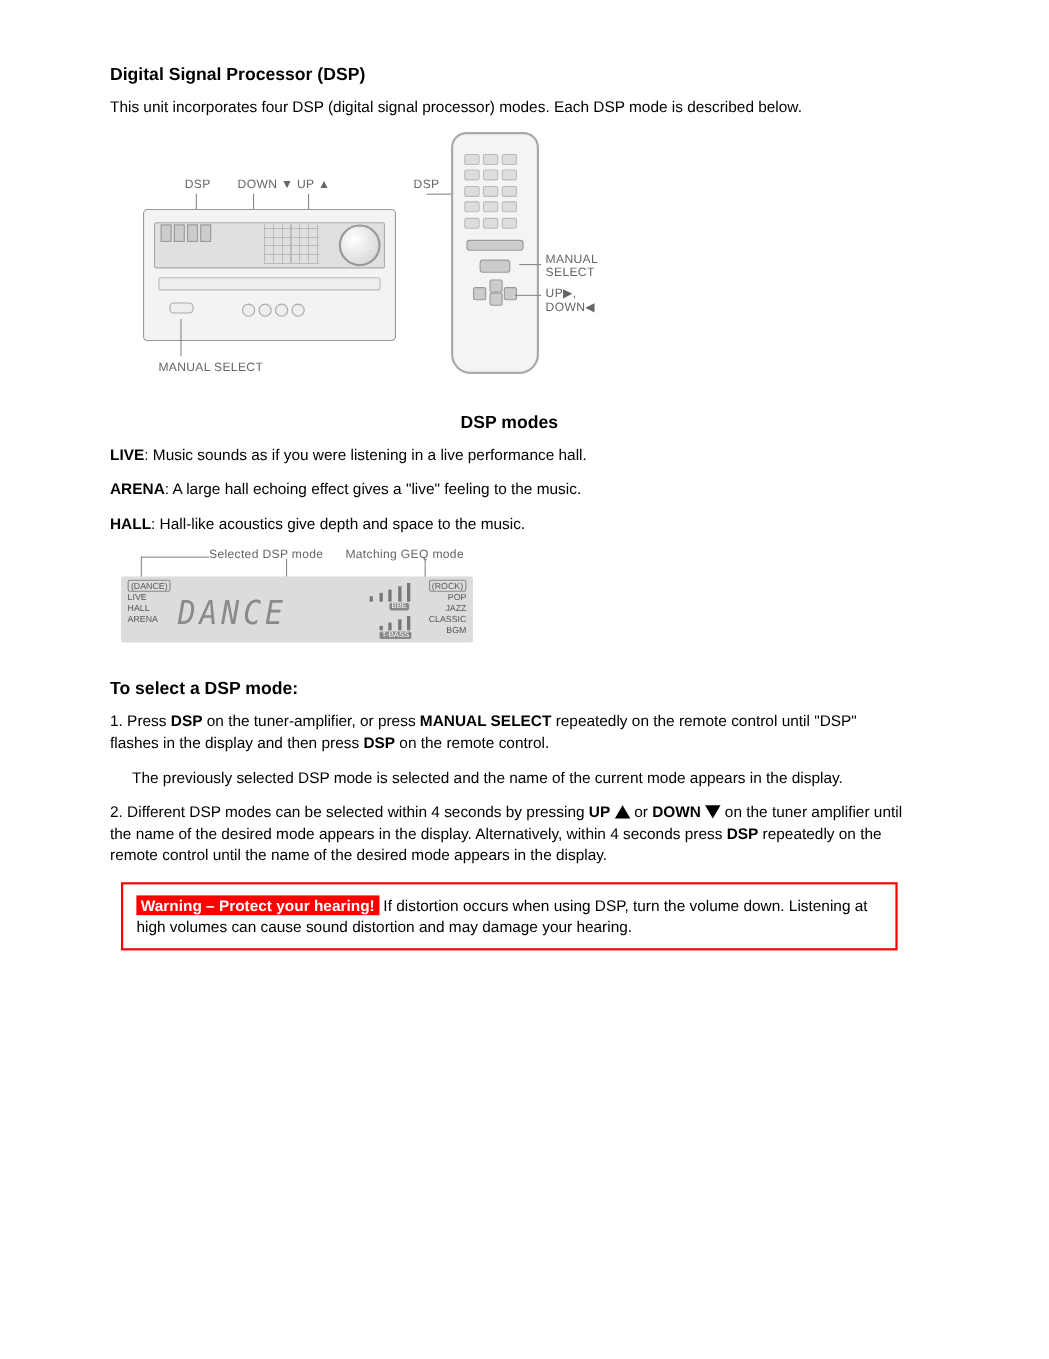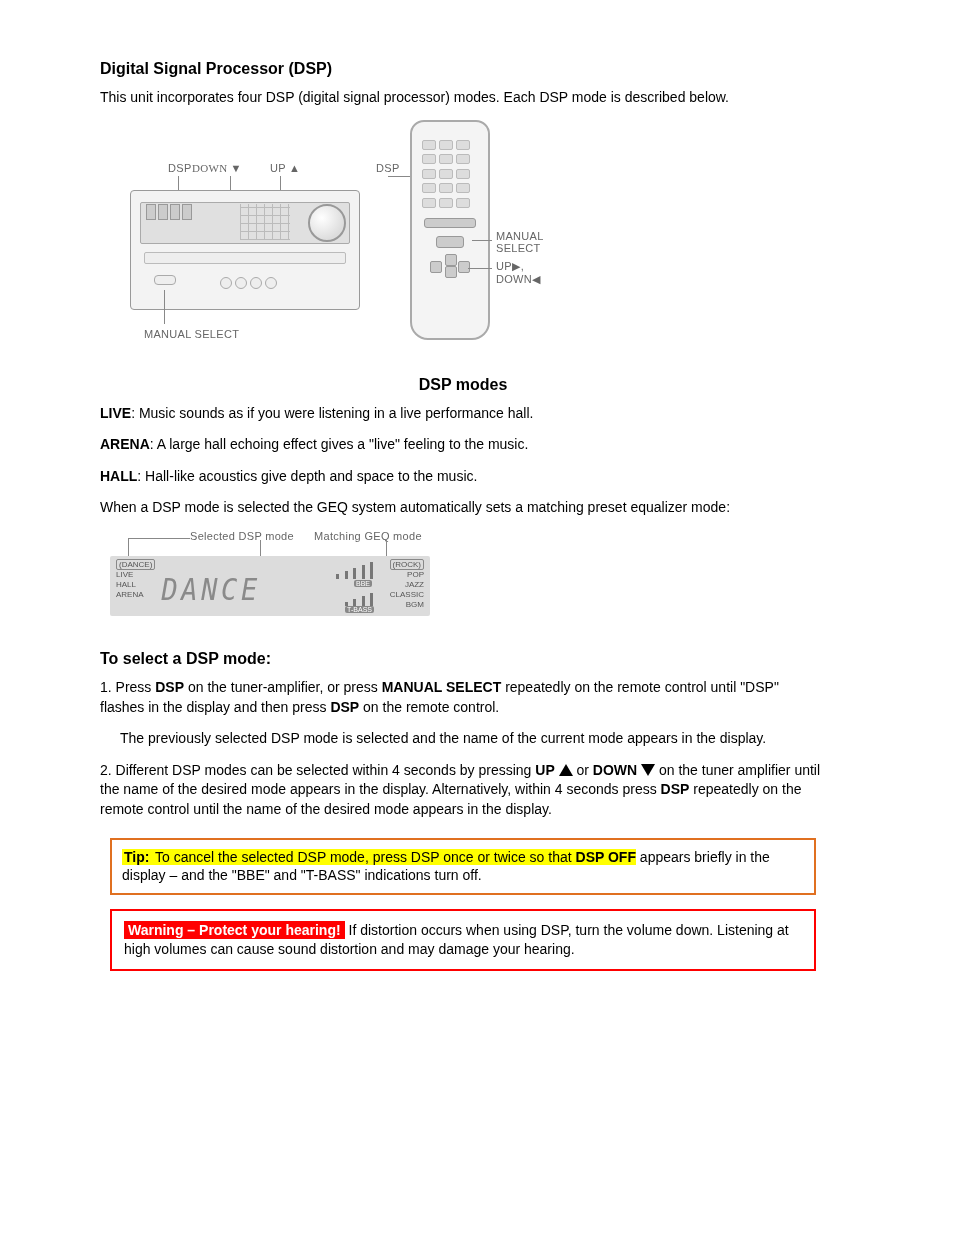--- a/index.html
+++ b/index.html
@@ -215,21 +215,21 @@
 <body>
 
 <div class="page">
 
   <div class="heading">Digital Signal Processor (DSP)</div>
   <div class="body-text">This unit incorporates four DSP (digital signal processor) modes. Each DSP mode is described below.</div>
 
   <div class="figure1">
 
     <span class="caption" style="left:48px; top:42px;">DSP</span>
-    <span class="caption" style="left:72px; top:42px;font-family:Liberation Serif, serif;">DOWN ▼</span>
+    <span class="caption" style="left:96px; top:42px;">DOWN ▼</span>
     <span class="caption" style="left:150px; top:42px;">UP ▲</span>
     <span class="caption" style="left:256px; top:42px;">DSP</span>
 
     <div class="leader" style="left:58px; top:56px; width:1px; height:28px;"></div>
     <div class="leader" style="left:110px; top:56px; width:1px; height:28px;"></div>
     <div class="leader" style="left:160px; top:56px; width:1px; height:28px;"></div>
     <div class="leader" style="left:268px; top:56px; width:26px; height:1px;"></div>
     <div class="leader" style="left:294px; top:46px; width:1px; height:54px;"></div>
 
     <div class="receiver">
@@ -285,21 +285,20 @@
   <div class="heading" style="margin-top:8px;text-align:center;">DSP modes</div>
   <div class="body-text">
     <b>LIVE</b>: <span>Music sounds as if you were listening in a live performance hall.</span>
   </div>
   <div class="body-text">
     <b>ARENA</b>: <span>A large hall echoing effect gives a "live" feeling to the music.</span>
   </div>
   <div class="body-text">
     <b>HALL</b>: <span>Hall-like acoustics give depth and space to the music.</span>
   </div>
-  <div class="body-text">When a DSP mode is selected the GEQ system automatically sets a matching preset equalizer mode:</div>
 
   <div class="figure2">
     <span class="caption" style="left:80px; top:0;">Selected DSP mode</span>
     <span class="caption" style="left:204px; top:0;">Matching GEQ mode</span>
     <div class="leader" style="left:18px; top:8px; width:62px; height:1px;"></div>
     <div class="leader" style="left:18px; top:8px; width:1px; height:24px;"></div>
     <div class="leader" style="left:150px; top:10px; width:1px; height:26px;"></div>
     <div class="leader" style="left:276px; top:10px; width:1px; height:20px;"></div>
 
     <div class="display">
@@ -353,22 +352,18 @@
     <b>UP</b>
     <span class="tri up"></span>
     <span> or </span>
     <b>DOWN</b>
     <span class="tri down"></span>
     <span> on the tuner amplifier until the name of the desired mode appears in the display. Alternatively, within 4 seconds press </span>
     <b>DSP</b>
     <span> repeatedly on the remote control until the name of the desired mode appears in the display.</span>
   </div>
 
-  <div class="tip-box">
-    <span class="tip-label">Tip:</span><span class="hl"> To cancel the selected DSP mode, press DSP once or twice so that </span><span class="hl off-text">DSP OFF</span>
-    <span>appears briefly in the display – and the "BBE" and "T-BASS" indications turn off.</span>
-  </div>
 
   <div class="warn-box">
     <span class="warn-label">Warning – Protect your hearing!</span><span> If distortion occurs when using DSP, turn the volume down. Listening at high volumes can cause sound distortion and may damage your hearing.</span>
   </div>
 
 </div>
 
 </body></html>

